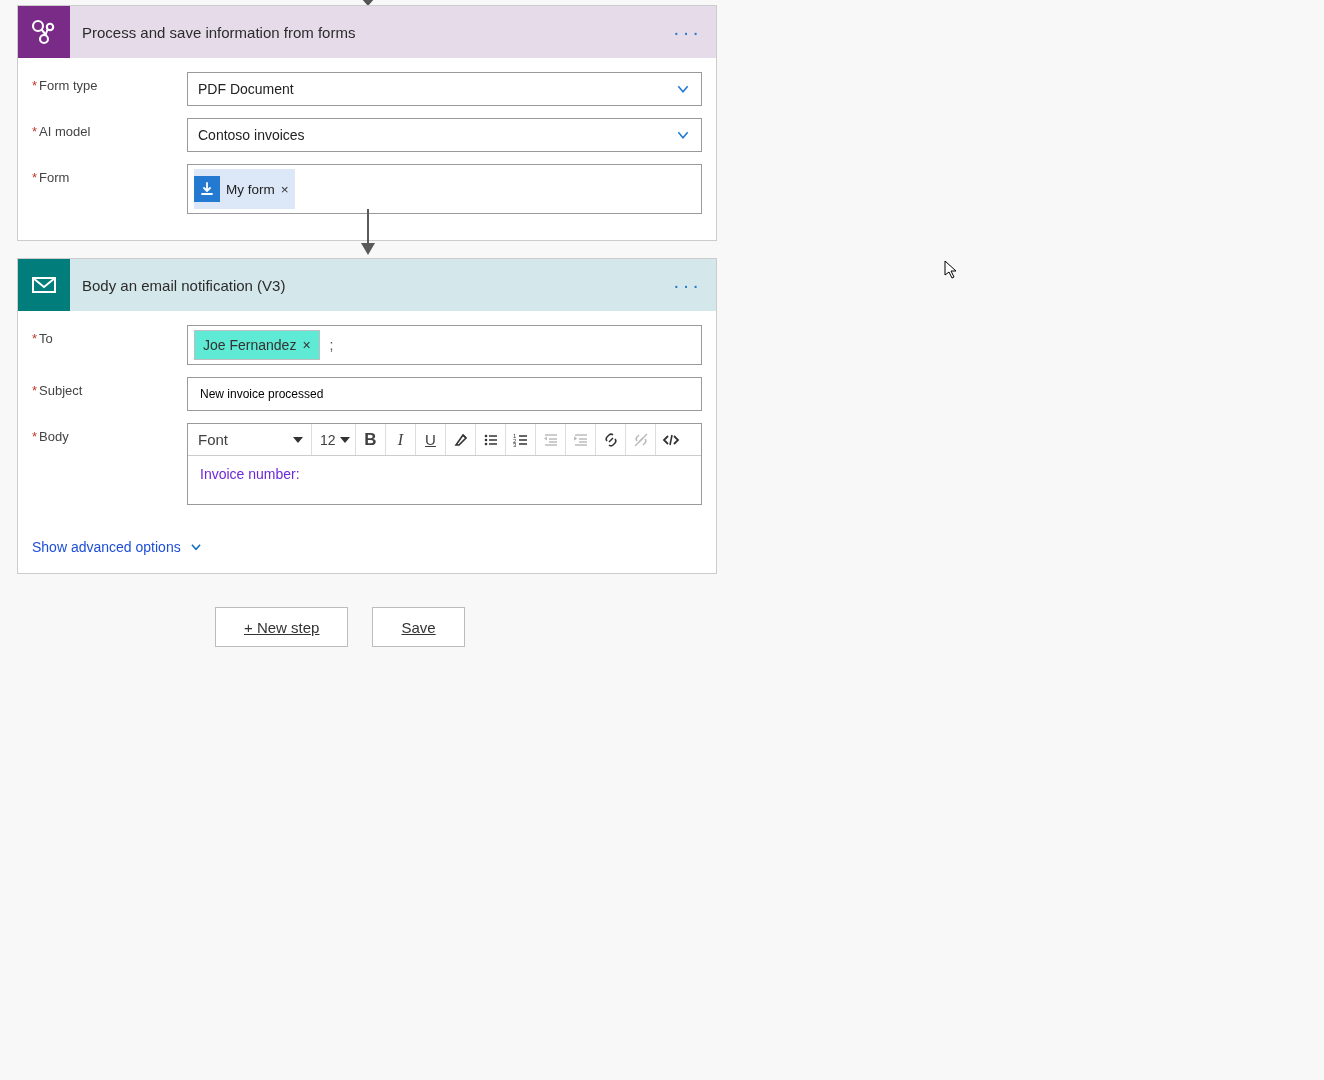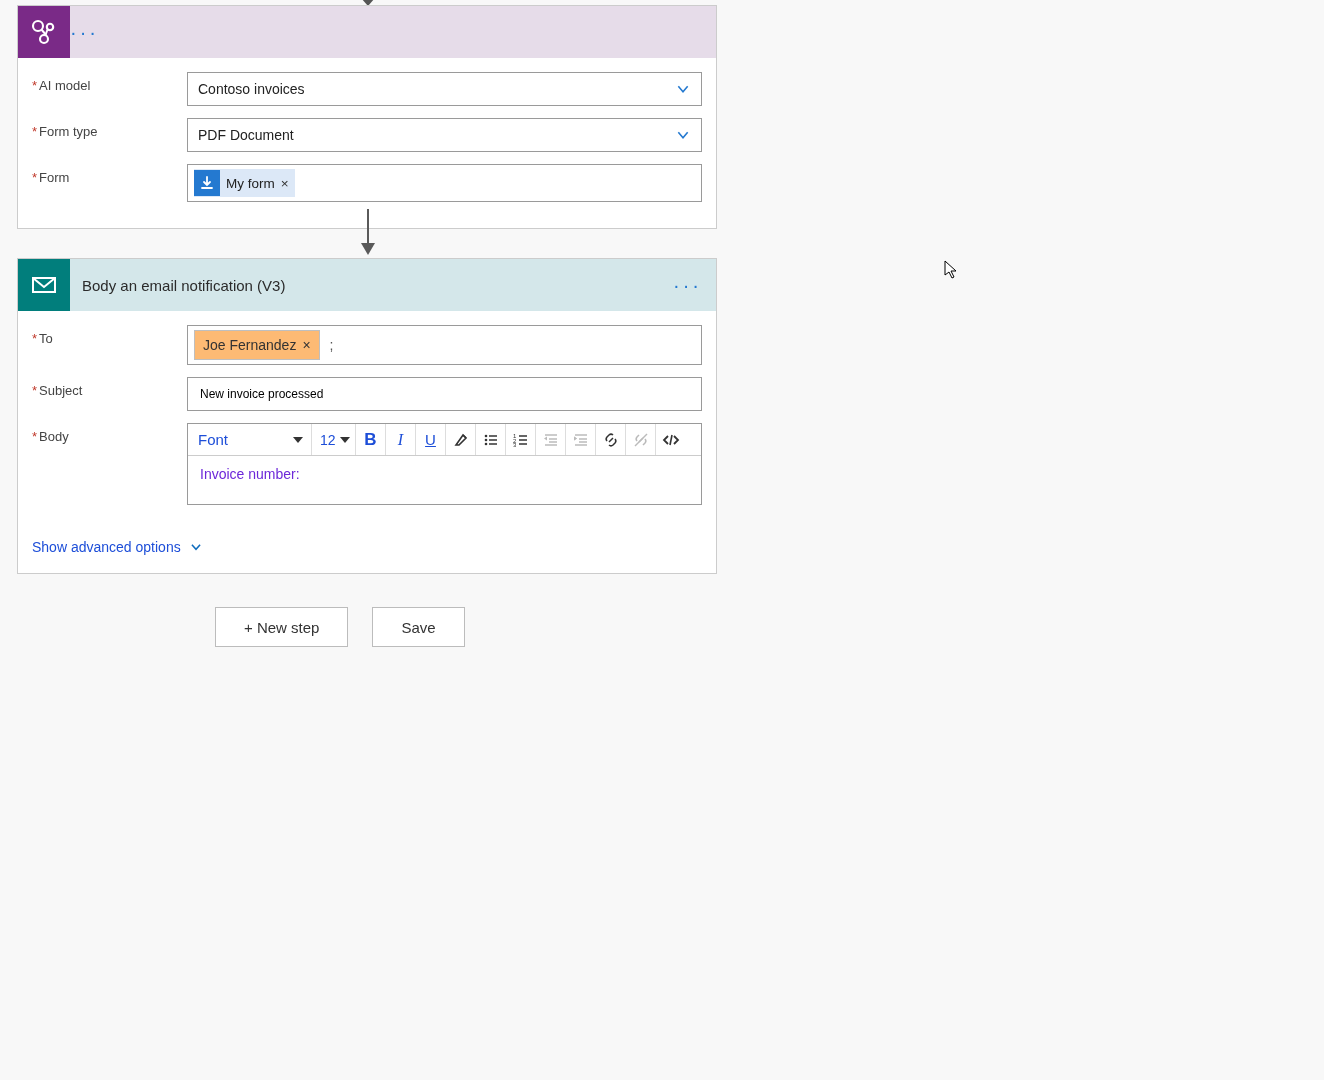--- a/index.html
+++ b/index.html
@@ -57,53 +57,53 @@
     color: #222;
   }
   .dropdown { justify-content: space-between; cursor: pointer; }
   .chevron-blue-stroke {
     width: 16px; height: 16px;
   }
   .tokenbox { padding: 4px 6px; gap: 6px; flex-wrap: wrap; }
   .token {
     display: inline-flex; align-items: center;
     background: #dce8f7;
-    height: 28px; padding: 0 6px 0 0;
+    height: 40px; padding: 0 6px 0 0;
     font-size: 13.5px;
     color: #222;
   }
   .token .ticon {
     width: 26px; height: 26px; background: #2479d0;
     display: flex; align-items: center; justify-content: center;
     margin-right: 6px;
     color: #fff;
   }
   .token .close { margin-left: 6px; cursor: pointer; color: #333; }
   .token-gray {
     display: inline-flex; align-items: center;
-    background: #fdba74; border: 1px solid #bfbfbf;
+    background: #5eead4; border: 1px solid #bfbfbf;
     height: 30px; padding: 0 8px;
     font-size: 14px; color: #333;
   }
   .token-gray .close { margin-left: 6px; cursor: pointer; color: #333; }
   .semi { margin-left: 4px; color: #555; }
   .textinput input {
     border: none; outline: none; width: 100%;
     font-size: 12px; font-family: inherit;
   }
   .editor { border: 1px solid #9a9a9a; }
   .toolbar {
     height: 32px; display: flex; align-items: stretch;
     border-bottom: 1px solid #ccc;
   }
   .tb-btn, .tb-font, .tb-size {
     display: flex; align-items: center; justify-content: center;
     border-right: 1px solid #ddd;
     padding: 0 6px;
-    font-size: 14px; color: #1d4ed8;
+    font-size: 14px; color: #404040;
     cursor: pointer;
     background: #fff;
   }
   .tb-font { width: 124px; justify-content: space-between; padding: 0 8px 0 10px; font-size: 15px; }
   .tb-size { width: 44px; justify-content: space-between; padding: 0 5px 0 8px; }
   .tb-btn { width: 30px; }
   .tb-btn.disabled { color: #b8b8b8; cursor: default; }
   .tri {
     width: 0; height: 0;
     border-left: 5px solid transparent;
@@ -119,21 +119,21 @@
     color: #1d4ed8; font-size: 14px;
     display: inline-flex; align-items: center; gap: 8px;
     cursor: pointer;
   }
   .connector-arrow {
     position: absolute; left: 358px; top: 209px;
     color: #5a5a5a;
   }
   .footer-btns {
     position: absolute; left: 215px; top: 607px;
-    display: flex; gap: 24px;
+    display: flex; gap: 24px; text-decoration: underline;
   }
   .btn {
     border: 1px solid #bcbcbc; background: #fff;
     height: 40px; padding: 0 28px;
     display: flex; align-items: center; justify-content: center;
     font-size: 15px; color: #333; cursor: pointer;
   }
   .cursor {
     position: absolute; left: 944px; top: 260px;
     pointer-events: none;
@@ -152,39 +152,40 @@
     <div class="card-header hdr-purple">
       <div class="card-icon icon-purple">
         <svg width="30" height="30" viewBox="0 0 30 30">
           <circle cx="9" cy="9" r="5" fill="none" stroke="#fff" stroke-width="2.1"></circle>
           <circle cx="21" cy="10" r="3.2" fill="none" stroke="#fff" stroke-width="2.1"></circle>
           <circle cx="15" cy="22" r="4" fill="none" stroke="#fff" stroke-width="2.1"></circle>
           <line x1="12.5" y1="12.5" x2="17" y2="18" stroke="#fff" stroke-width="2"></line>
           <line x1="18.5" y1="12.5" x2="16.5" y2="18" stroke="#fff" stroke-width="2"></line>
         </svg>
       </div>
+      <div class="card-title">Process and save information from forms</div>
       <div class="more-dots">···</div>
     </div>
     <div class="card-body">
       <div class="row">
-        <div class="label"><span class="star">*</span><span>AI model</span></div>
+        <div class="label"><span class="star">*</span><span>Form type</span></div>
         <div class="field">
           <div class="dropdown">
-            <span>Contoso invoices</span>
+            <span>PDF Document</span>
             <svg class="chevron-blue-stroke" viewBox="0 0 24 24">
                 <polyline points="5,8 12,16 19,8" fill="none" stroke="#2479d0" stroke-width="2.4"></polyline>
               </svg>
           </div>
         </div>
       </div>
       <div class="row">
-        <div class="label"><span class="star">*</span><span>Form type</span></div>
+        <div class="label"><span class="star">*</span><span>AI model</span></div>
         <div class="field">
           <div class="dropdown">
-            <span>PDF Document</span>
+            <span>Contoso invoices</span>
             <svg class="chevron-blue-stroke" viewBox="0 0 24 24">
                 <polyline points="5,8 12,16 19,8" fill="none" stroke="#2479d0" stroke-width="2.4"></polyline>
               </svg>
           </div>
         </div>
       </div>
       <div class="row">
         <div class="label"><span class="star">*</span><span>Form</span></div>
         <div class="field">
           <div class="tokenbox">

